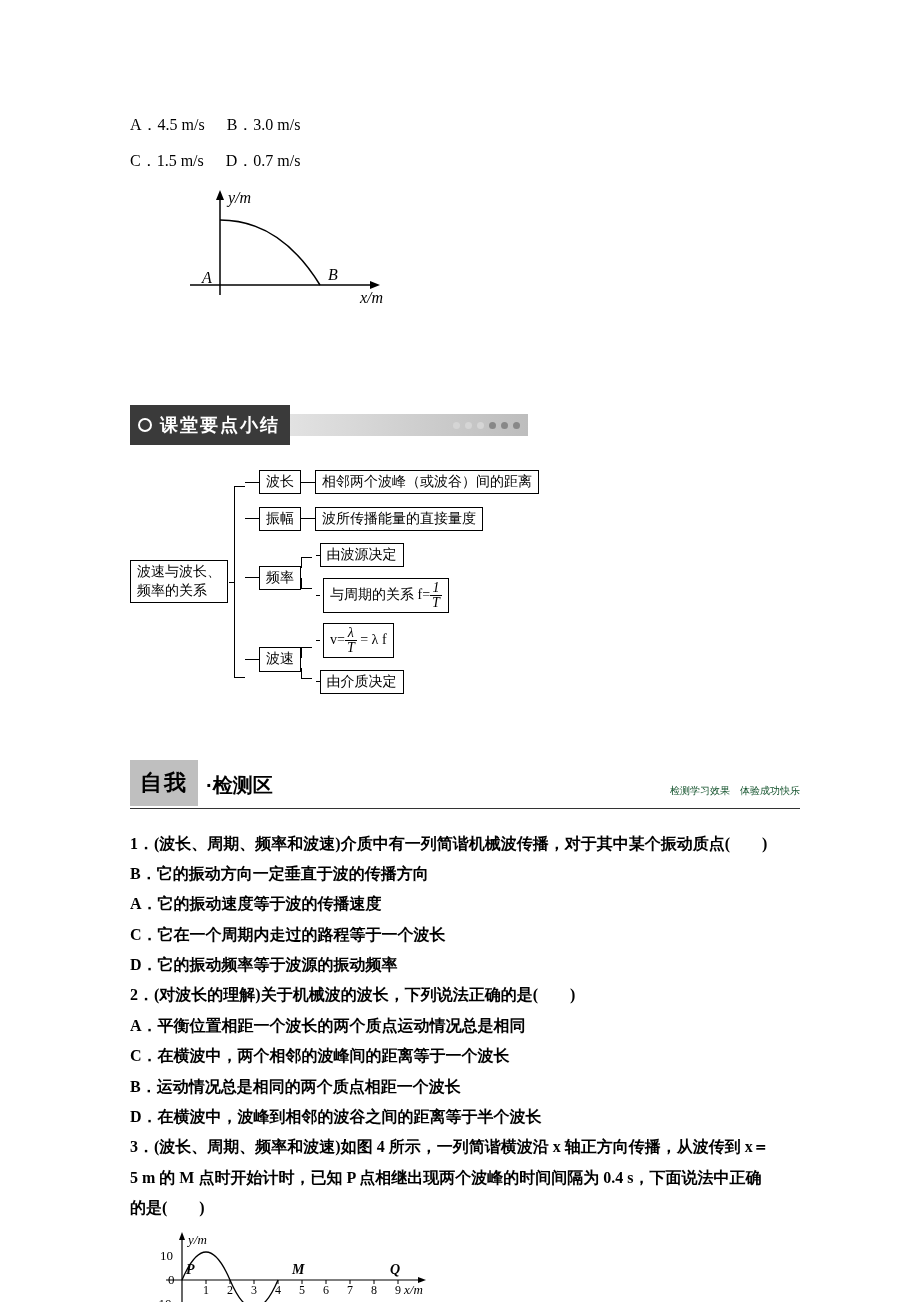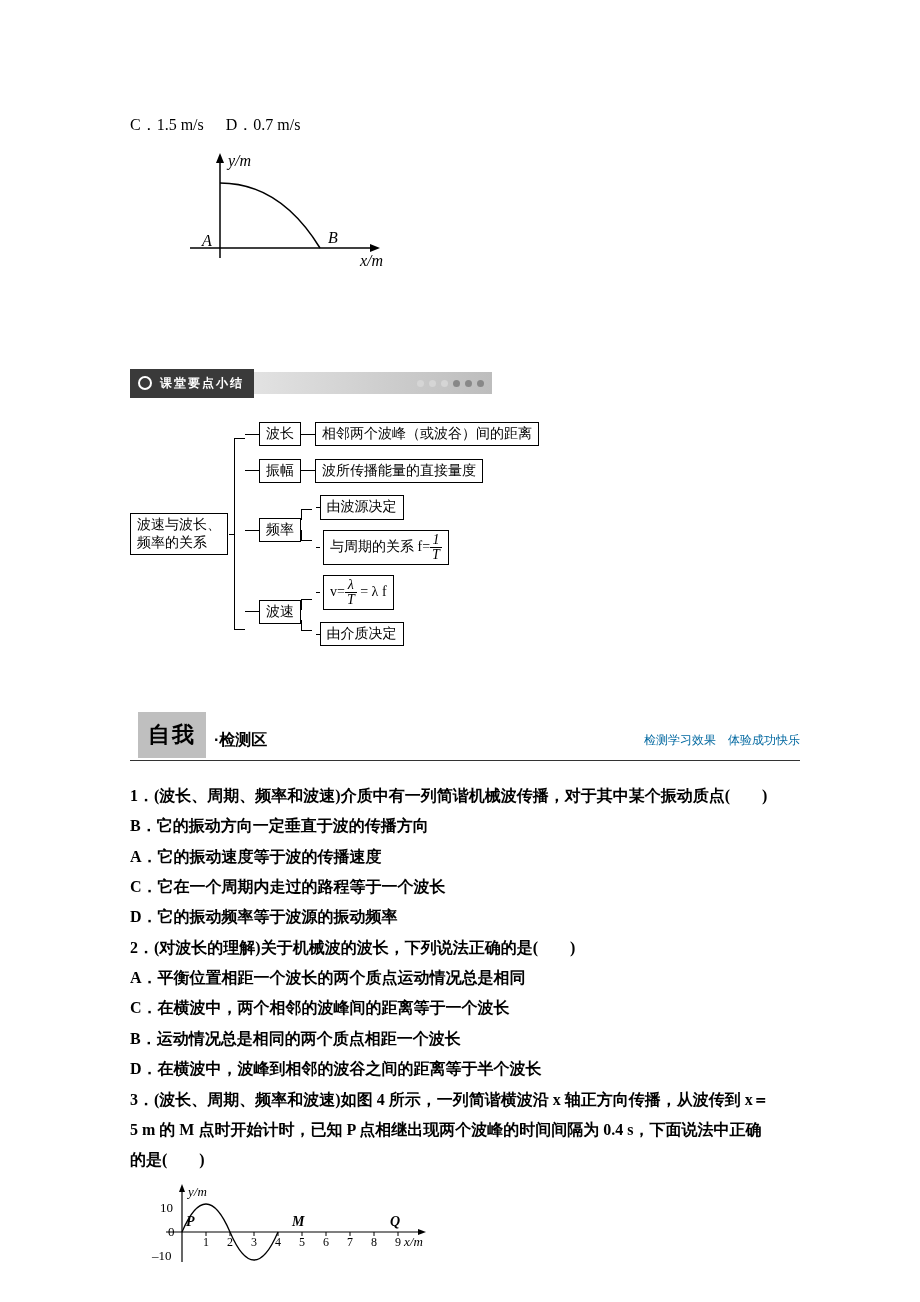--- a/index.html
+++ b/index.html
@@ -27,21 +27,21 @@
   .section-bar {
     display: flex;
     align-items: center;
     margin: 0 0 18px 0;
   }
   .section-bar .dark {
     background: #3a3a3a;
     color: #fff;
     font-family: "Microsoft YaHei","SimHei",sans-serif;
     font-weight: bold;
-    font-size: 12px;
+    font-size: 18px;
     padding: 3px 10px 3px 8px;
     letter-spacing: 2px;
     display: flex;
     align-items: center;
   }
   .section-bar .dark .circ-mark {
     width: 14px; height: 14px; border: 2px solid #fff; border-radius: 50%;
     display: inline-block; margin-right: 8px; box-sizing: border-box;
   }
   .section-bar .tail {
@@ -98,53 +98,56 @@
     align-items: flex-end;
   }
   .self-header .bigblock {
     background: #bfbfbf;
     color: #000;
     font-family: "Microsoft YaHei","SimHei",sans-serif;
     font-weight: bold;
     font-size: 22px;
     padding: 2px 10px 2px 10px;
     letter-spacing: 2px;
-    margin-left: 8px;
   }
   .self-header .sub {
     font-family: "Microsoft YaHei","SimHei",sans-serif;
     font-weight: bold;
-    font-size: 16px;
+    font-size: 20px;
     margin-left: 8px;
     padding-bottom: 2px;
   }
   .self-header .right-note {
     margin-left: auto;
-    font-size: 12px;
-    color: #0369a1;
+    font-size: 10px;
+    color: #14532d;
     font-family: "SimSun","宋体",serif;
     padding-bottom: 6px;
   }
   .self-header .line {
     border-top: 1px solid #333;
     margin-top: 2px;
   }
 
   .qblock p { margin: 0; font-weight: bold; }
 
   
   .graph3 { margin: 6px 0 0 6px; }
 
   svg text { font-family: "Times New Roman","SimSun",serif; }
 </style>
 </head>
 <body>
 
 <div class="page">
 
+  <div class="opts">
+    <span>A．4.5 m/s</span>
+    <span>B．3.0 m/s</span>
+  </div>
   <div class="opts">
     <span>C．1.5 m/s</span>
     <span>D．0.7 m/s</span>
   </div>
 
   <div class="graph1">
     <svg width="220" height="140" viewBox="0 0 220 140">
 
       <line x1="50" y1="10" x2="50" y2="110" stroke="#000" stroke-width="1.5"></line>
       <polygon points="50,5 46,15 54,15" fill="#000"></polygon>

